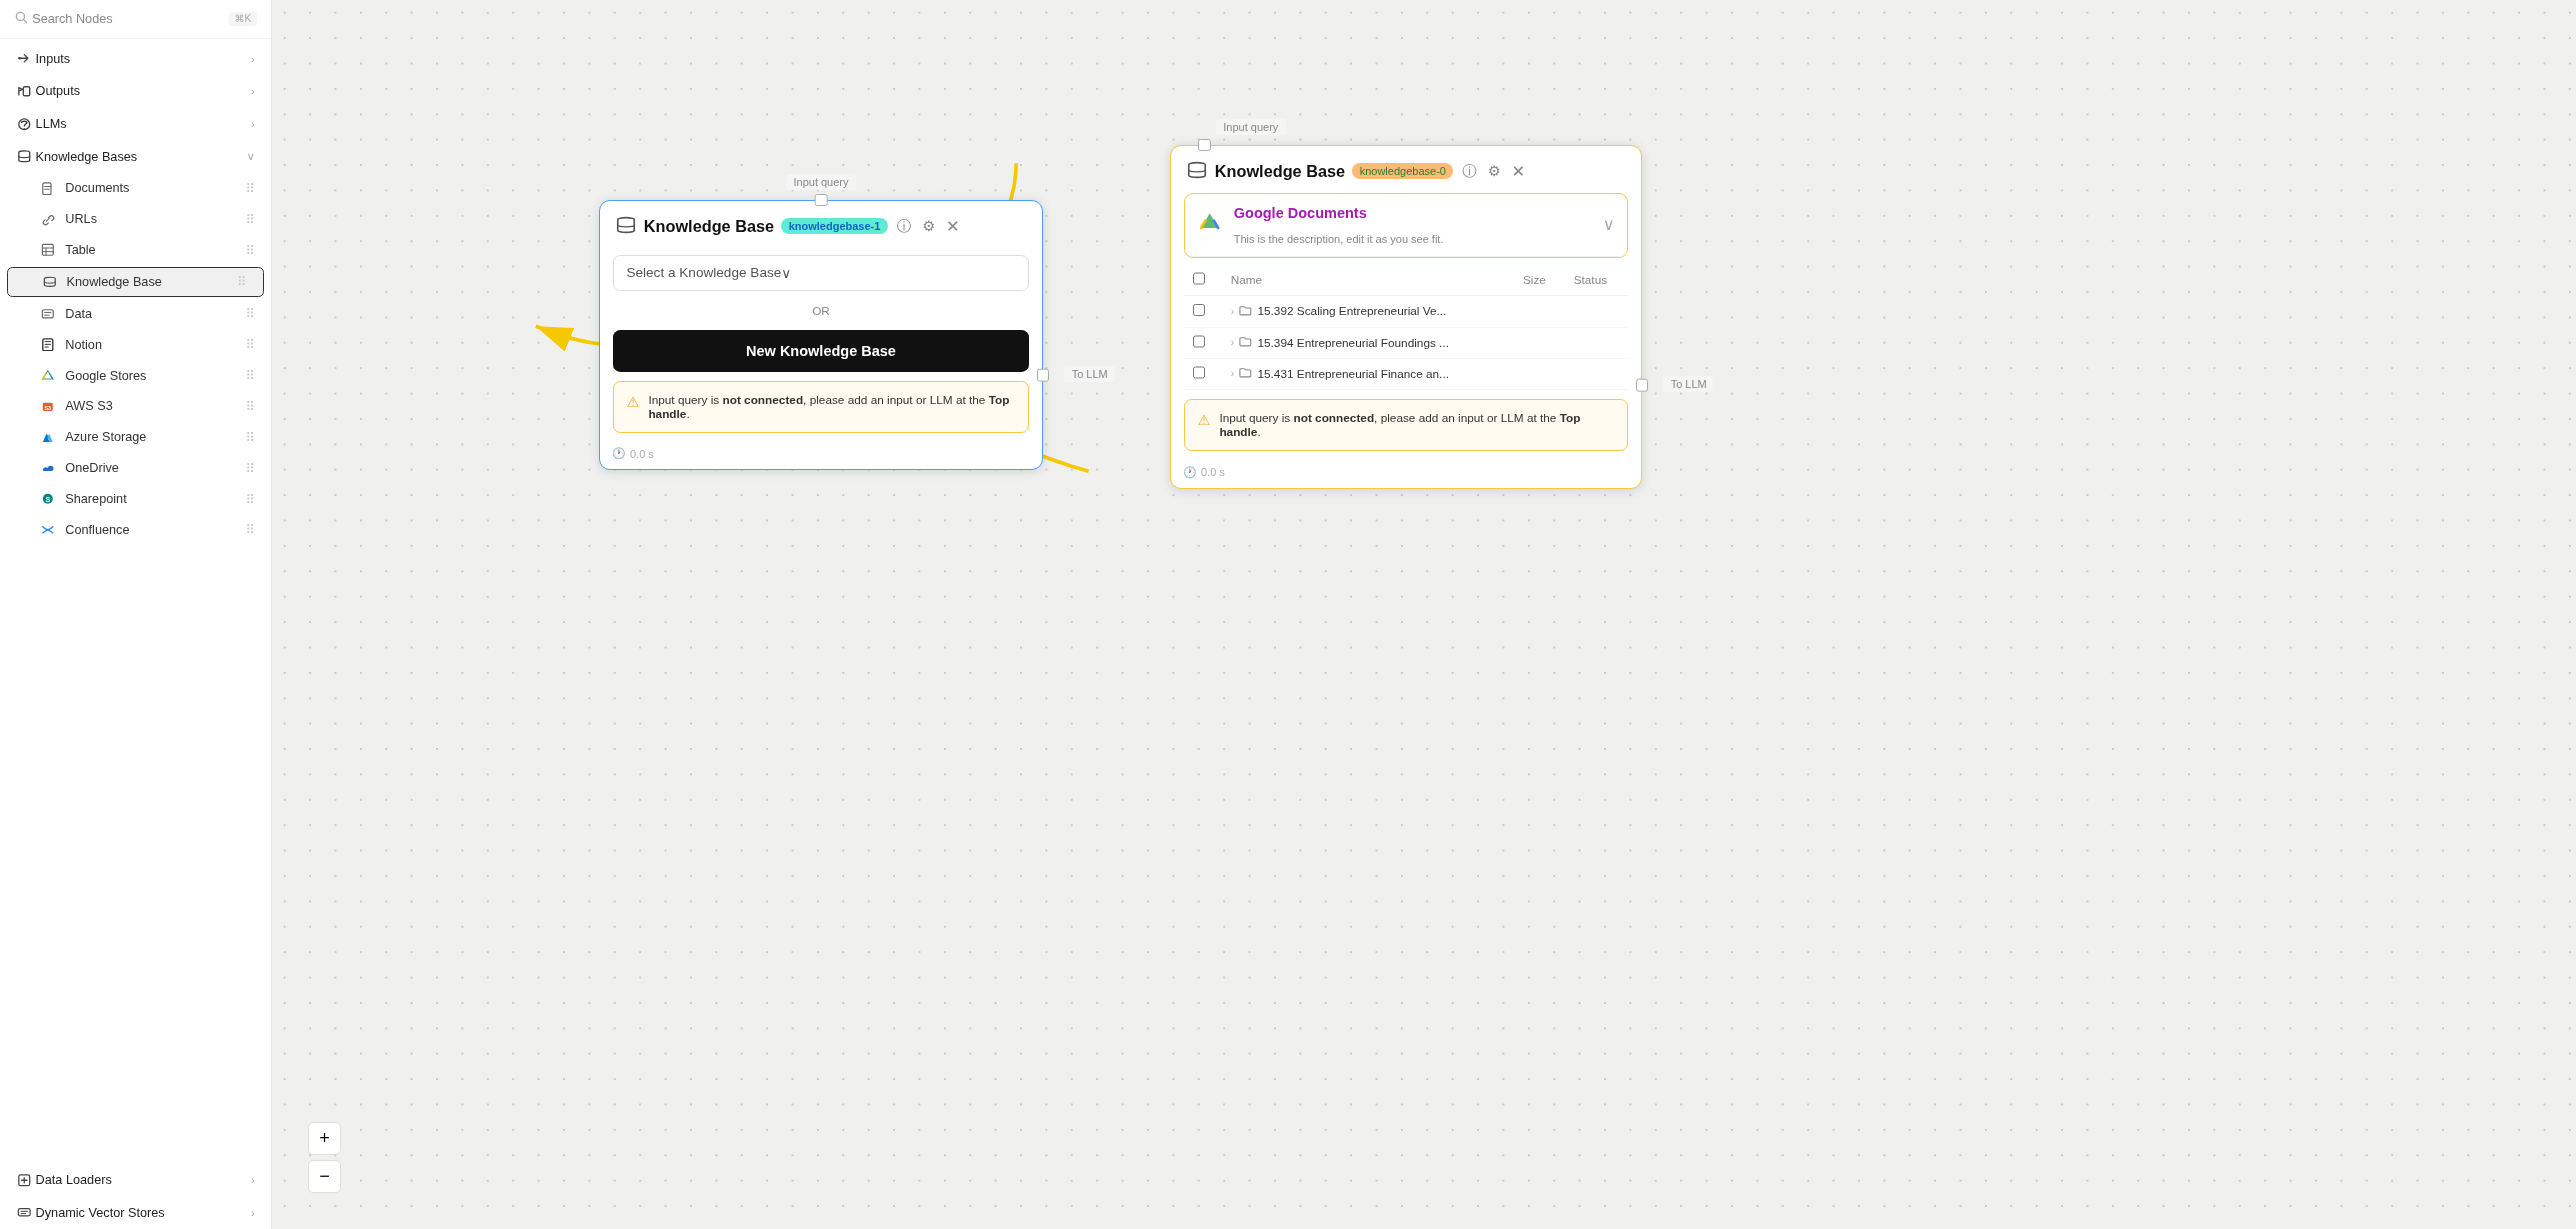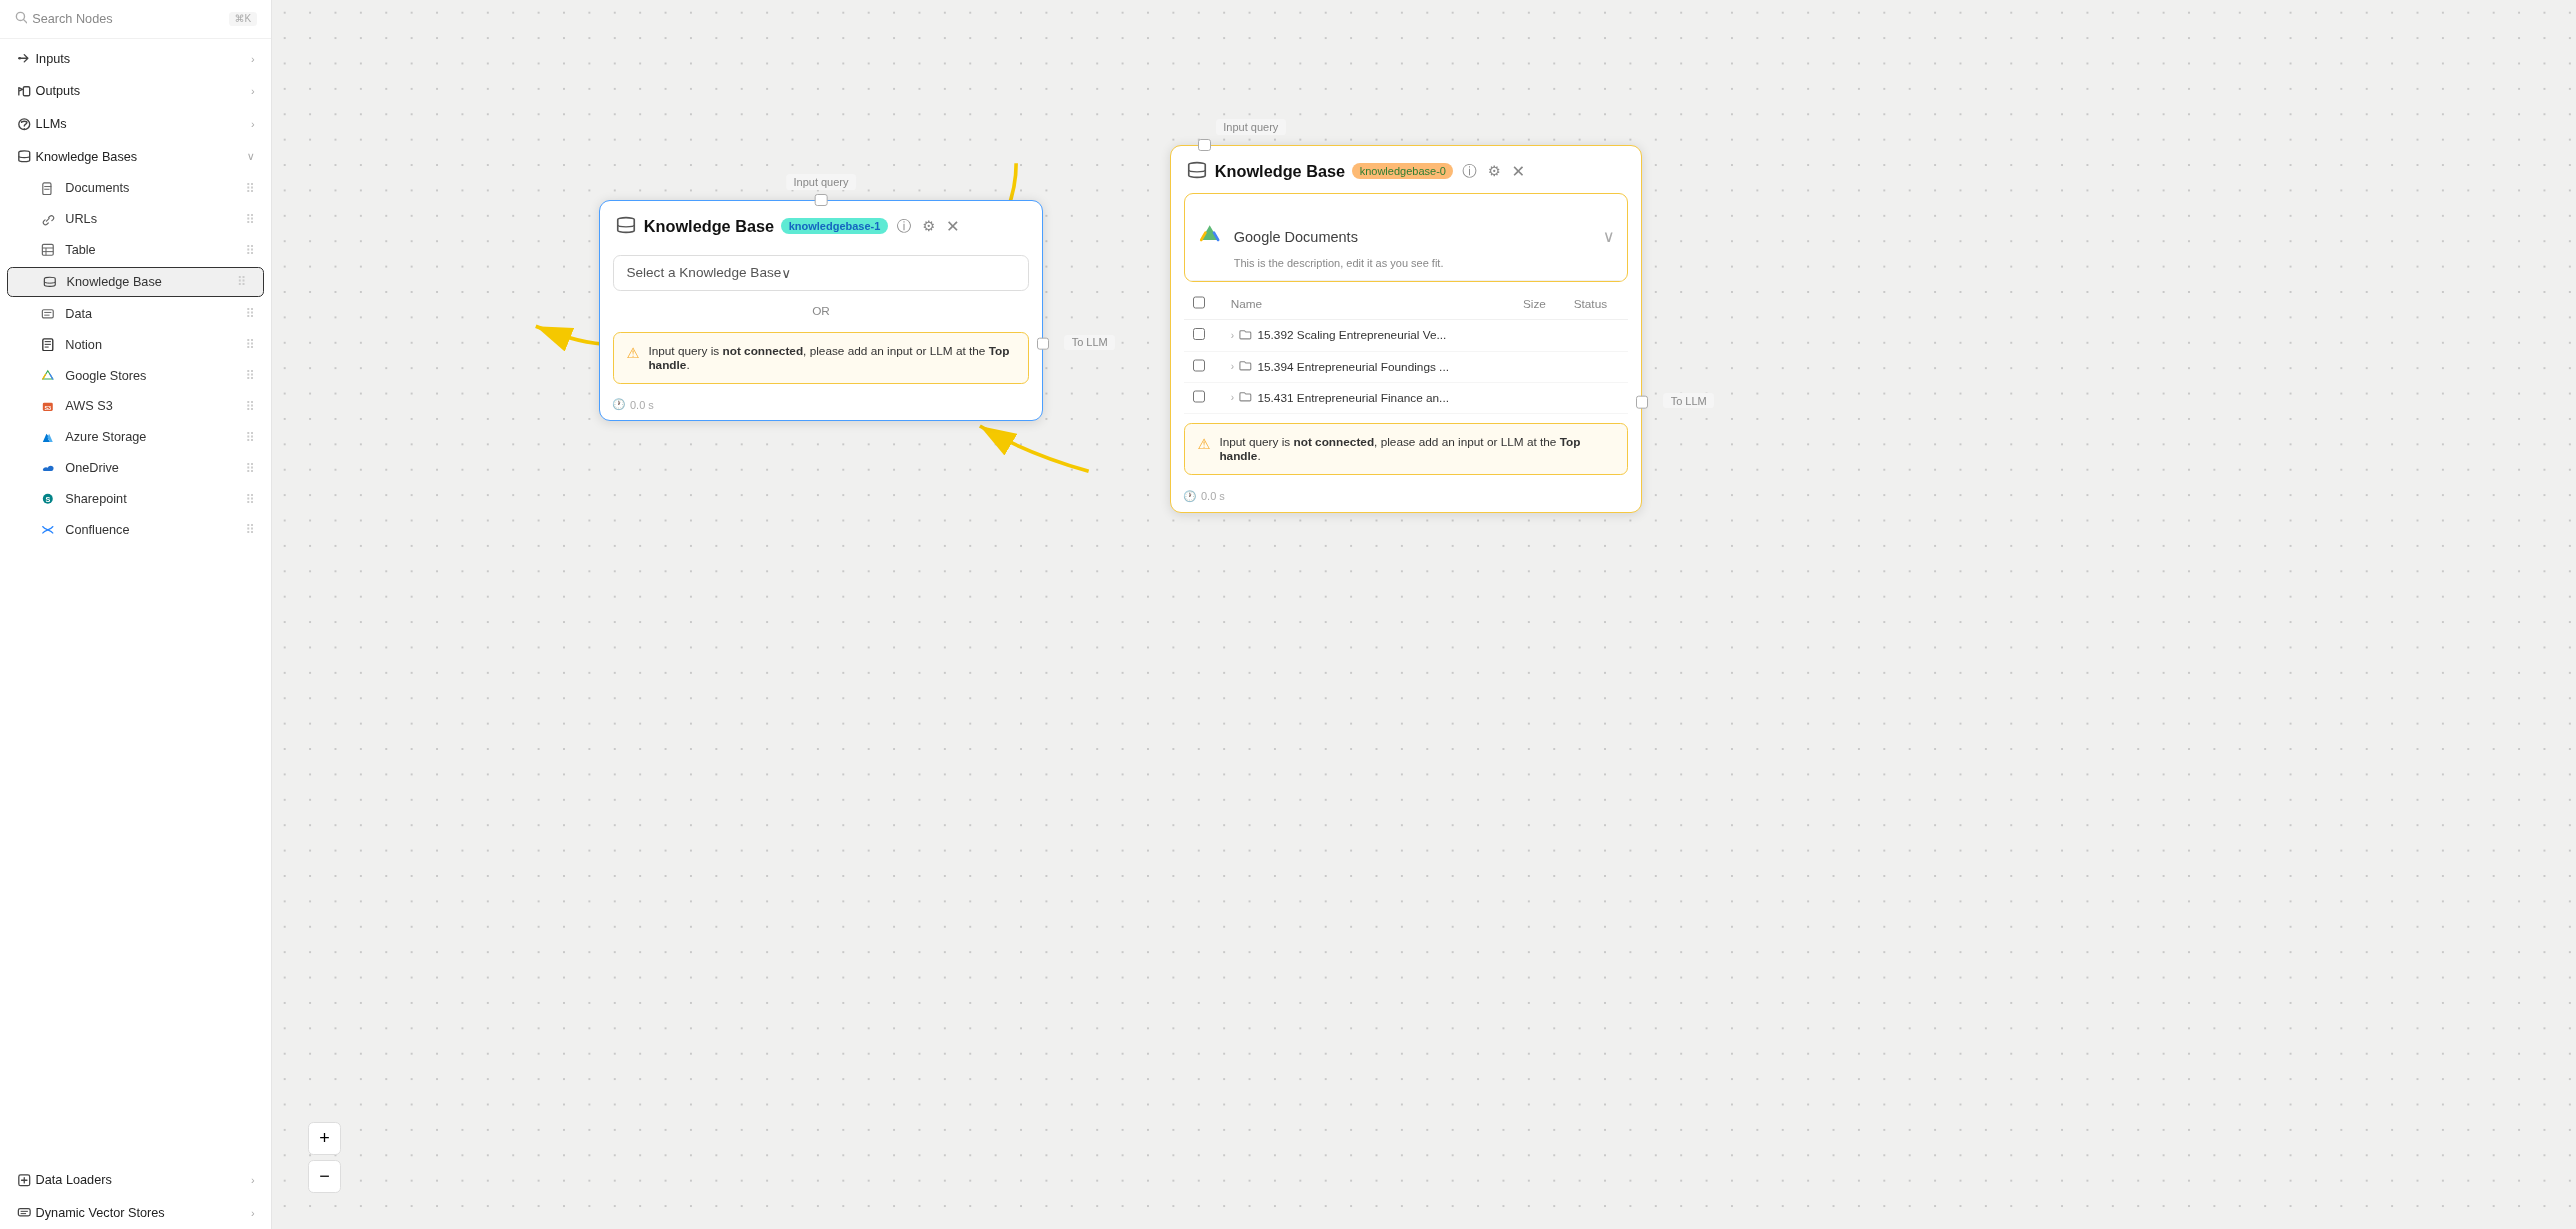--- a/index.html
+++ b/index.html
@@ -206,21 +206,21 @@
 
     
     .gdoc-row {
       display: flex;
       align-items: center;
       padding: 11px 12.7px;
       border-bottom: 0.9px solid #f0f0f0;
       gap: 11px;
     }
     .gdoc-info { flex: 1; }
-    .gdoc-title { font-size: 14.5px; font-weight: 400; color: #404040; margin-top: 24px; }
+    .gdoc-title { font-size: 14.5px; font-weight: 700; color: #a21caf; }
     .gdoc-desc { font-size: 11px; color: #888; margin-top: 12px; }
 
     
     .file-table { width: 100%; border-collapse: collapse; font-size: 11.8px; }
     .file-table th {
       text-align: left;
       padding: 7.3px 9px;
       color: #888;
       font-weight: 500;
       border-bottom: 0.9px solid #f0f0f0;
@@ -492,20 +492,21 @@
       <button class="node-close">✕</button>
     </div>
 
     <div class="kb-select">
       <span>Select a Knowledge Base</span>
       <span>∨</span>
     </div>
 
     <div class="or-divider">OR</div>
 
+    <button class="new-kb-btn">New Knowledge Base</button>
 
     <div class="warning-box">
       <span class="warning-icon">⚠</span>
       <span>
         <span>Input query is </span><strong>not connected</strong><span>, please add an input or LLM at the </span><strong>Top handle</strong><span>.</span>
       </span>
     </div>
 
     <div class="node-timer">
       <span>🕐</span>

